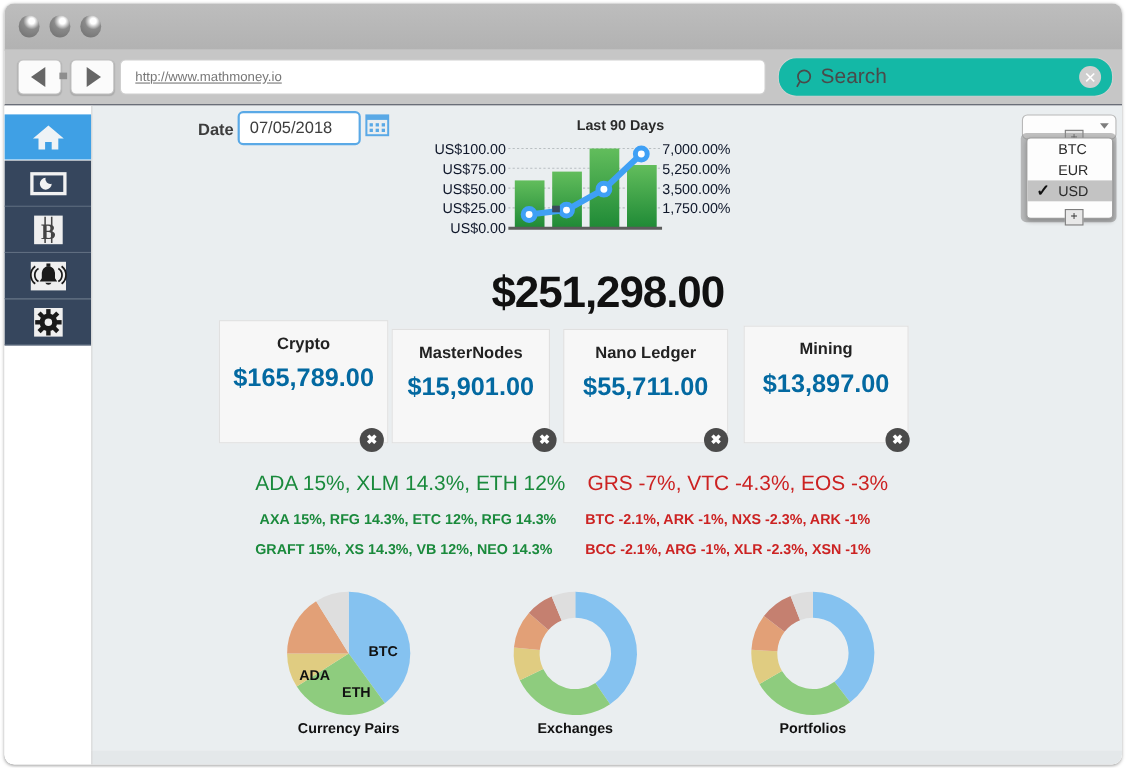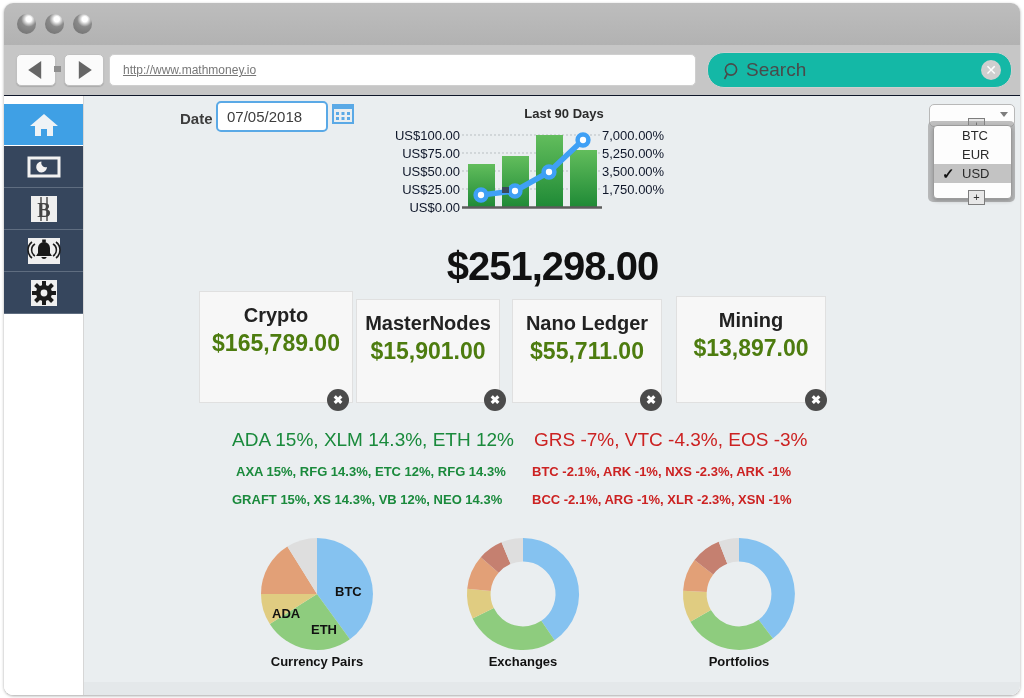--- a/index.html
+++ b/index.html
@@ -314,32 +314,32 @@
   .tile {
     position: absolute;
     background: #f7f7f7;
     border: 1px solid #e0e0e0;
   }
   .tile-title {
     position: absolute;
     left: 0; top: 12px;
     width: 100%;
     text-align: center;
-    font-size: 20px;
+    font-size: 15px;
     font-weight: bold;
     color: #222;
   }
   .tile-value {
     position: absolute;
     left: 0; top: 38px;
     width: 100%;
     text-align: center;
     font-size: 23px;
     font-weight: bold;
-    color: #4d7c0f;
+    color: #0369a1;
   }
   .tile-close {
     position: absolute;
     width: 22px; height: 22px;
     border-radius: 50%;
     background: #4b4b4b;
     color: #fff;
     font-size: 12px;
     font-weight: bold;
     line-height: 22px;

